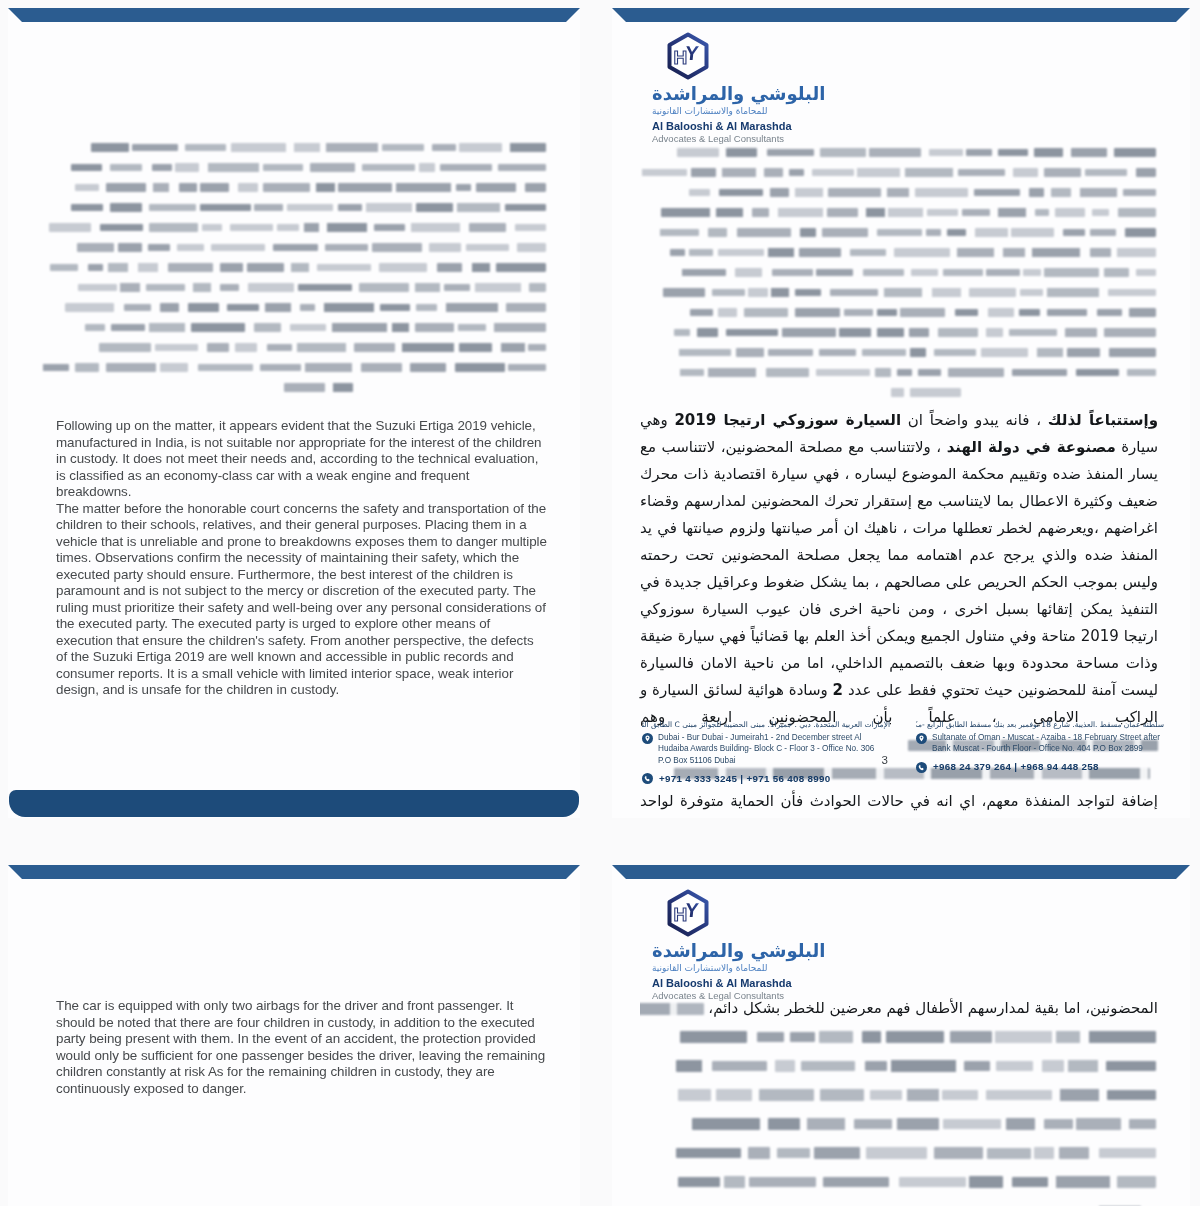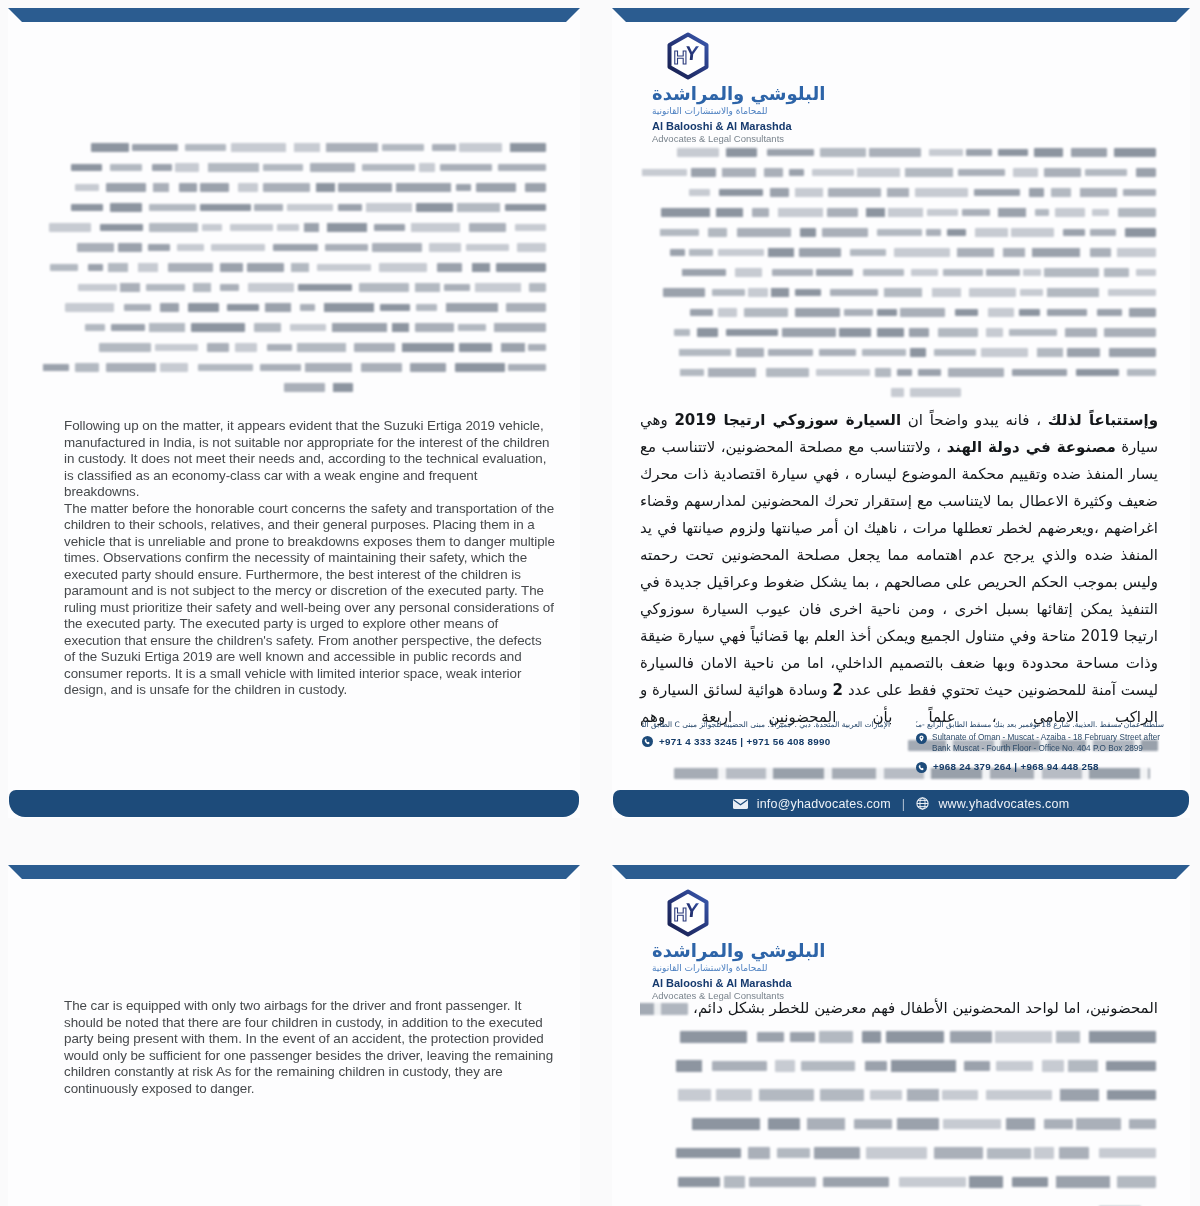--- a/index.html
+++ b/index.html
@@ -35,21 +35,21 @@
   #page4 .redact-block{top:166px;}
   .rl{display:flex;flex-direction:row-reverse;justify-content:flex-start;align-items:center;
     overflow:hidden;filter:blur(1px);border-radius:1px;}
   .rl span{flex:0 0 auto;border-radius:1px;}
   .ri{display:inline-block;vertical-align:-2px;border-radius:1px;filter:blur(1.2px);
     background:repeating-linear-gradient(90deg,#a3aab4 0 38px,#eef0f2 38px 45px,#b0b6bf 45px 86px,#eceef0 86px 93px,#99a1ab 93px 132px,#eef0f2 132px 140px);}
   .rline{display:block;height:11px;margin:10px 8px 9px 34px;border-radius:1px;filter:blur(1.1px);
     background:repeating-linear-gradient(90deg,#a6acb5 0 44px,#f3f4f6 44px 52px,#b7bcc4 52px 92px,#f3f4f6 92px 99px,#98a0aa 99px 150px,#f3f4f6 150px 158px);}
 
   
-  .en-text{position:absolute;left:56px;width:492px;color:#46494c;font-size:13.4px;
+  .en-text{position:absolute;left:48px;width:492px;color:#46494c;font-size:13.4px;
     line-height:16.5px;letter-spacing:-.05px;}
   #page1 .en-text{top:410px;}
   #page3 .en-text{top:133px;}
   .en-text p{margin:0;}
 
   
   .ar-text{position:absolute;right:32px;left:28px;direction:rtl;text-align:justify;
     font-family:"DejaVu Sans",sans-serif;font-size:15px;line-height:27px;color:#14171a;}
   #page2 .ar-text{top:399px;}
   #page4 .ar-lead{position:absolute;right:32px;left:28px;top:130px;direction:rtl;text-align:right;
@@ -447,20 +447,28 @@
           <span style="width: 51.0095px; height: 9.38121px; background: rgb(199, 203, 210); margin-left: 6.11939px;"></span>
           <span style="width: 22.6493px; height: 9.10608px; background: rgb(199, 203, 210); margin-left: 9.60069px;"></span>
         </div>
       </div>
 
     <div class="ar-text" dir="rtl"><b>وإستتباعاً لذلك</b><span> ، فانه يبدو واضحاً ان </span><b>السيارة سوزوكي ارتيجا 2019</b><span> وهي سيارة </span><b>مصنوعة في دولة الهند</b><span> ، ولاتتناسب مع مصلحة المحضونين، لاتتناسب مع يسار المنفذ ضده وتقييم محكمة الموضوع ليساره ، فهي سيارة اقتصادية ذات محرك ضعيف وكثيرة الاعطال بما لايتناسب مع إستقرار تحرك المحضونين لمدارسهم وقضاء اغراضهم ،ويعرضهم لخطر تعطلها مرات ، ناهيك ان أمر صيانتها ولزوم صيانتها في يد المنفذ ضده والذي يرجح عدم اهتمامه مما يجعل مصلحة المحضونين تحت رحمته وليس بموجب الحكم الحريص على مصالحهم ، بما يشكل ضغوط وعراقيل جديدة في التنفيذ يمكن إتقائها بسبل اخرى ، ومن ناحية اخرى فان عيوب السيارة سوزوكي ارتيجا 2019  متاحة وفي متناول الجميع ويمكن أخذ العلم بها قضائياً فهي سيارة ضيقة وذات مساحة محدودة وبها ضعف بالتصميم الداخلي، اما من ناحية الامان فالسيارة ليست آمنة للمحضونين حيث تحتوي فقط على عدد </span><b>2</b><span> وسادة هوائية لسائق السيارة و الراكب الامامي ، علماً بأن المحضونين اربعة وهم </span><span class="ri" style="width: 250px; height: 11px;"></span><span class="rline"></span><span>إضافة لتواجد المنفذة معهم، اي انه في حالات الحوادث فأن الحماية متوفرة لواحد فقط من</span></div>
 
     <div class="contact-footer">
       <div class="contact-col">
         <div class="c-ar">الإمارات العربية المتحدة. دبي . جميرا1. مبنى الحضيبة للجوائز مبنى C الطابق الثالث مكتب رقم 306</div>
+        <div class="c-row">
+          <svg class="cicon" width="11" height="11" viewBox="0 0 24 24">
+            <circle cx="12" cy="12" r="12" fill="#1d4b7a"></circle>
+            <path d="M12 5.5c-2.5 0-4.5 2-4.5 4.5 0 3.4 4.5 8.5 4.5 8.5s4.5-5.1 4.5-8.5c0-2.5-2-4.5-4.5-4.5zm0 6.3a1.8 1.8 0 110-3.6 1.8 1.8 0 010 3.6z" fill="#fff"></path>
+          </svg>
+          <div class="c-en">Dubai - Bur Dubai - Jumeirah1  - 2nd December street  Al Hudaiba Awards Building- Block C - Floor 3 - Office No. 306  P.O Box 51106  Dubai</div>
+          <div class="pageno">3</div>
+        </div>
         <div class="c-phones">
           <svg class="cicon" width="11" height="11" viewBox="0 0 24 24">
             <circle cx="12" cy="12" r="12" fill="#1d4b7a"></circle>
             <path d="M8 6.2l2.4 2.4-1.3 1.9a8.7 8.7 0 003.4 3.4l1.9-1.3L16.8 15l-1.1 2c-.5.9-1.6 1.3-2.6 1-3.4-1.1-6-3.7-7.1-7.1-.3-1 .1-2.1 1-2.6z" fill="#fff"></path>
           </svg>
           <span>+971 4 333 3245  |  +971 56 408 8990</span>
         </div>
       </div>
       <div class="contact-col">
         <div class="c-ar">سلطنة عمان مسقط .العذيبة. شارع 18 نوفمبر بعد بنك مسقط الطابق الرابع -مكتب رقم 404</div>
@@ -474,34 +482,20 @@
         <div class="c-phones">
           <svg class="cicon" width="11" height="11" viewBox="0 0 24 24">
             <circle cx="12" cy="12" r="12" fill="#1d4b7a"></circle>
             <path d="M8 6.2l2.4 2.4-1.3 1.9a8.7 8.7 0 003.4 3.4l1.9-1.3L16.8 15l-1.1 2c-.5.9-1.6 1.3-2.6 1-3.4-1.1-6-3.7-7.1-7.1-.3-1 .1-2.1 1-2.6z" fill="#fff"></path>
           </svg>
           <span>+968 24 379 264  |  +968 94 448 258</span>
         </div>
       </div>
     </div>
 
-    <div class="footbar mail">
-      <svg width="15" height="10" viewBox="0 0 15 10">
-        <rect width="15" height="10" rx="1.6" fill="#e9eef5"></rect>
-        <path d="M0.8 1 L7.5 5.8 L14.2 1" stroke="#1d4b7a" stroke-width="1.2" fill="none"></path>
-      </svg>
-      <span>info@yhadvocates.com</span>
-      <span class="sep">|</span>
-      <svg width="13" height="13" viewBox="0 0 13 13">
-        <circle cx="6.5" cy="6.5" r="5.6" fill="none" stroke="#e9eef5" stroke-width="1.1"></circle>
-        <ellipse cx="6.5" cy="6.5" rx="2.6" ry="5.6" fill="none" stroke="#e9eef5" stroke-width="1"></ellipse>
-        <path d="M1 6.5h11M1.8 3.4h9.4M1.8 9.6h9.4" stroke="#e9eef5" stroke-width="1" fill="none"></path>
-      </svg>
-      <span>www.yhadvocates.com</span>
-    </div>
   </div>
 
   <div class="page" id="page3">
     <div class="topbar"></div>
     <div class="en-text">
       <p>The car is equipped with only two airbags for the driver and front passenger. It should be noted that there are four children in custody, in addition to the executed party being present with them. In the event of an accident, the protection provided would only be sufficient for one passenger besides the driver, leaving the remaining children constantly at risk As for the remaining children in custody, they are continuously exposed to danger.</p>
     </div>
   </div>
 
   <div class="page" id="page4">
@@ -512,21 +506,21 @@
         <path d="M44 5 L81 26 V70 L44 91 L7 70 V26 Z" fill="#ffffff" stroke="url(#hexg)" stroke-width="8" stroke-linejoin="round"></path>
         <text x="15" y="64" font-size="38" font-weight="bold" fill="#ffffff" stroke="#2a3a7c" stroke-width="2.2" font-family="Liberation Sans, sans-serif">H</text>
         <text x="43" y="57" font-size="40" font-weight="bold" fill="url(#hexg)" transform="skewX(-6)" font-family="Liberation Sans, sans-serif">Y</text>
       </svg>
       <div class="brand-ar">البلوشي والمراشدة</div>
       <div class="brand-tag-ar">للمحاماة والاستشارات القانونية</div>
       <div class="brand-en">Al Balooshi &amp; Al Marashda</div>
       <div class="brand-tag-en">Advocates &amp; Legal Consultants</div>
     </div>
 
-    <div class="ar-lead" dir="rtl"><span>المحضونين، اما لواحد المحضونين الأطفال فهم معرضين للخطر بشكل دائم، </span><span class="ri" style="width: 72px; height: 12px;"></span></div>
+    <div class="ar-lead" dir="rtl"><span>المحضونين، اما بقية لمدارسهم الأطفال فهم معرضين للخطر بشكل دائم، </span><span class="ri" style="width: 72px; height: 12px;"></span></div>
 
     <div class="redact-block">
         <div class="rl" style="height: 12px; margin-bottom: 17px; width: 96.7616%; margin-left: auto;">
           <span style="width: 66.8942px; height: 13.915px; background: rgb(141, 149, 160); margin-left: 8.93144px;"></span>
           <span style="width: 23.8965px; height: 13.087px; background: rgb(179, 185, 193); margin-left: 4.31456px;"></span>
           <span style="width: 56.7159px; height: 13.7149px; background: rgb(199, 203, 210); margin-left: 3.12645px;"></span>
           <span style="width: 41.9282px; height: 11.4686px; background: rgb(155, 162, 172); margin-left: 5.78069px;"></span>
           <span style="width: 58.8736px; height: 11.2407px; background: rgb(141, 149, 160); margin-left: 4.15509px;"></span>
           <span style="width: 19.3335px; height: 12.9805px; background: rgb(141, 149, 160); margin-left: 8.98266px;"></span>
           <span style="width: 34.4273px; height: 12.2845px; background: rgb(179, 185, 193); margin-left: 3.44365px;"></span>

